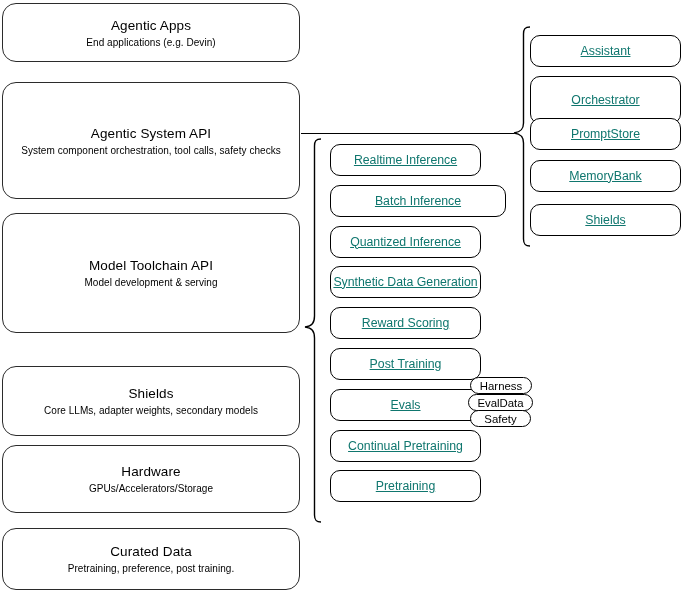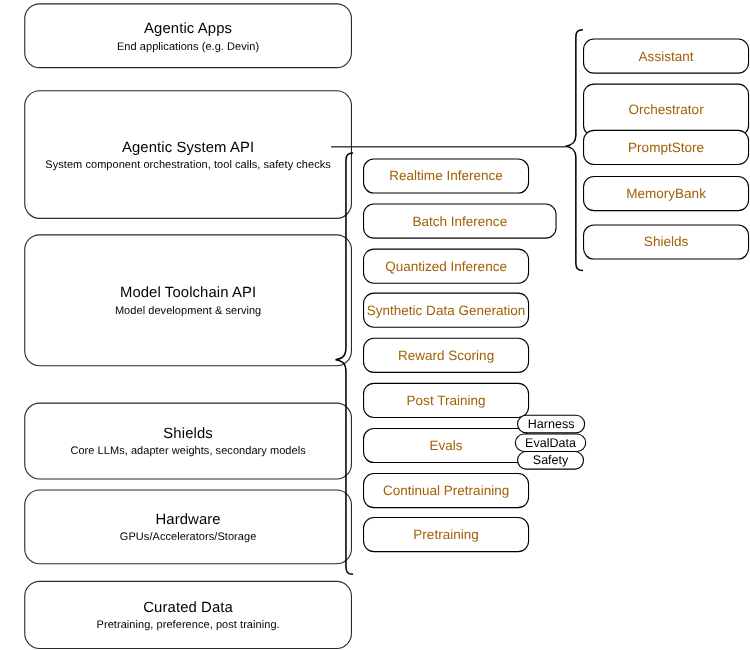--- a/index.html
+++ b/index.html
@@ -25,21 +25,20 @@
     border-radius: 12px;
     background: #ffffff;
     display: flex;
     flex-direction: column;
     align-items: center;
     justify-content: center;
     text-align: center;
   }
   .layer-box {
     border-radius: 14px;
-    margin-left: 20px;
   }
   .layer-title {
     font-size: 13.5px;
     line-height: 17px;
     color: #000;
     letter-spacing: 0.1px;
   }
   .layer-sub {
     font-size: 10px;
     line-height: 13px;
@@ -48,21 +47,22 @@
     letter-spacing: 0.05px;
   }
   .item-box {
     border-radius: 10px;
     border: 1.4px solid #000000;
     font-size: 12.3px;
     line-height: 15px;
   }
   .item-label {
     font-size: 12.3px;
-    color: #a16207;
+    color: #0f766e;
+    text-decoration: underline;
   }
   .pill {
     position: absolute;
     box-sizing: border-box;
     border: 1.4px solid #000;
     border-radius: 999px;
     background: #ffffff;
     display: flex;
     align-items: center;
     justify-content: center;

